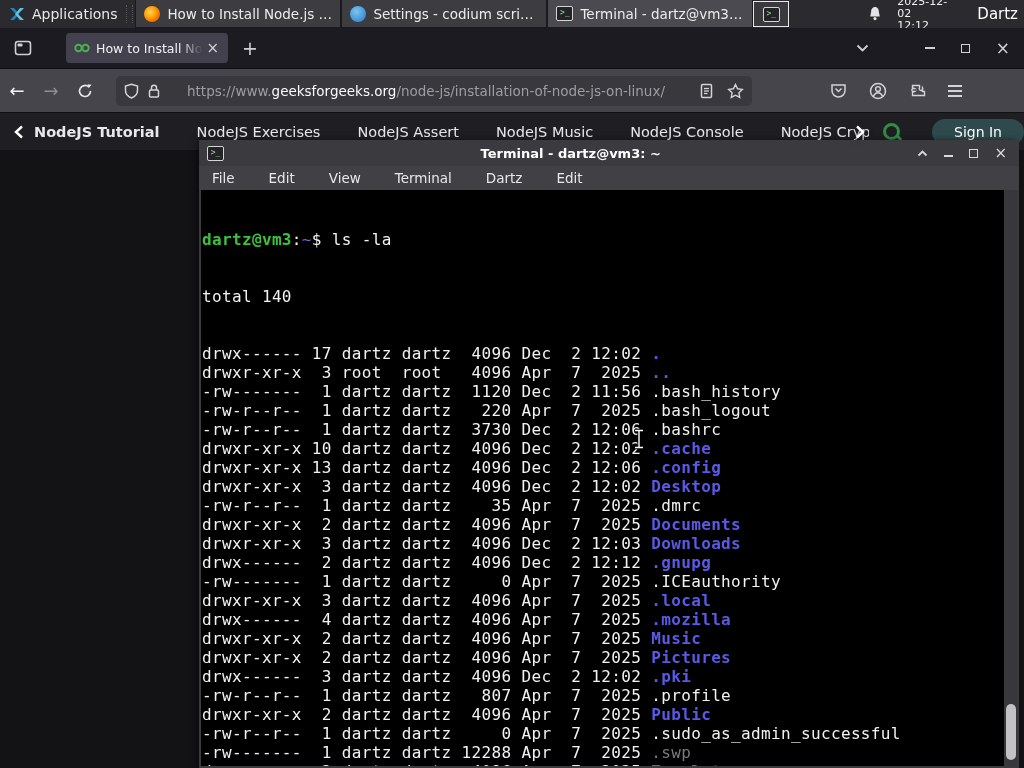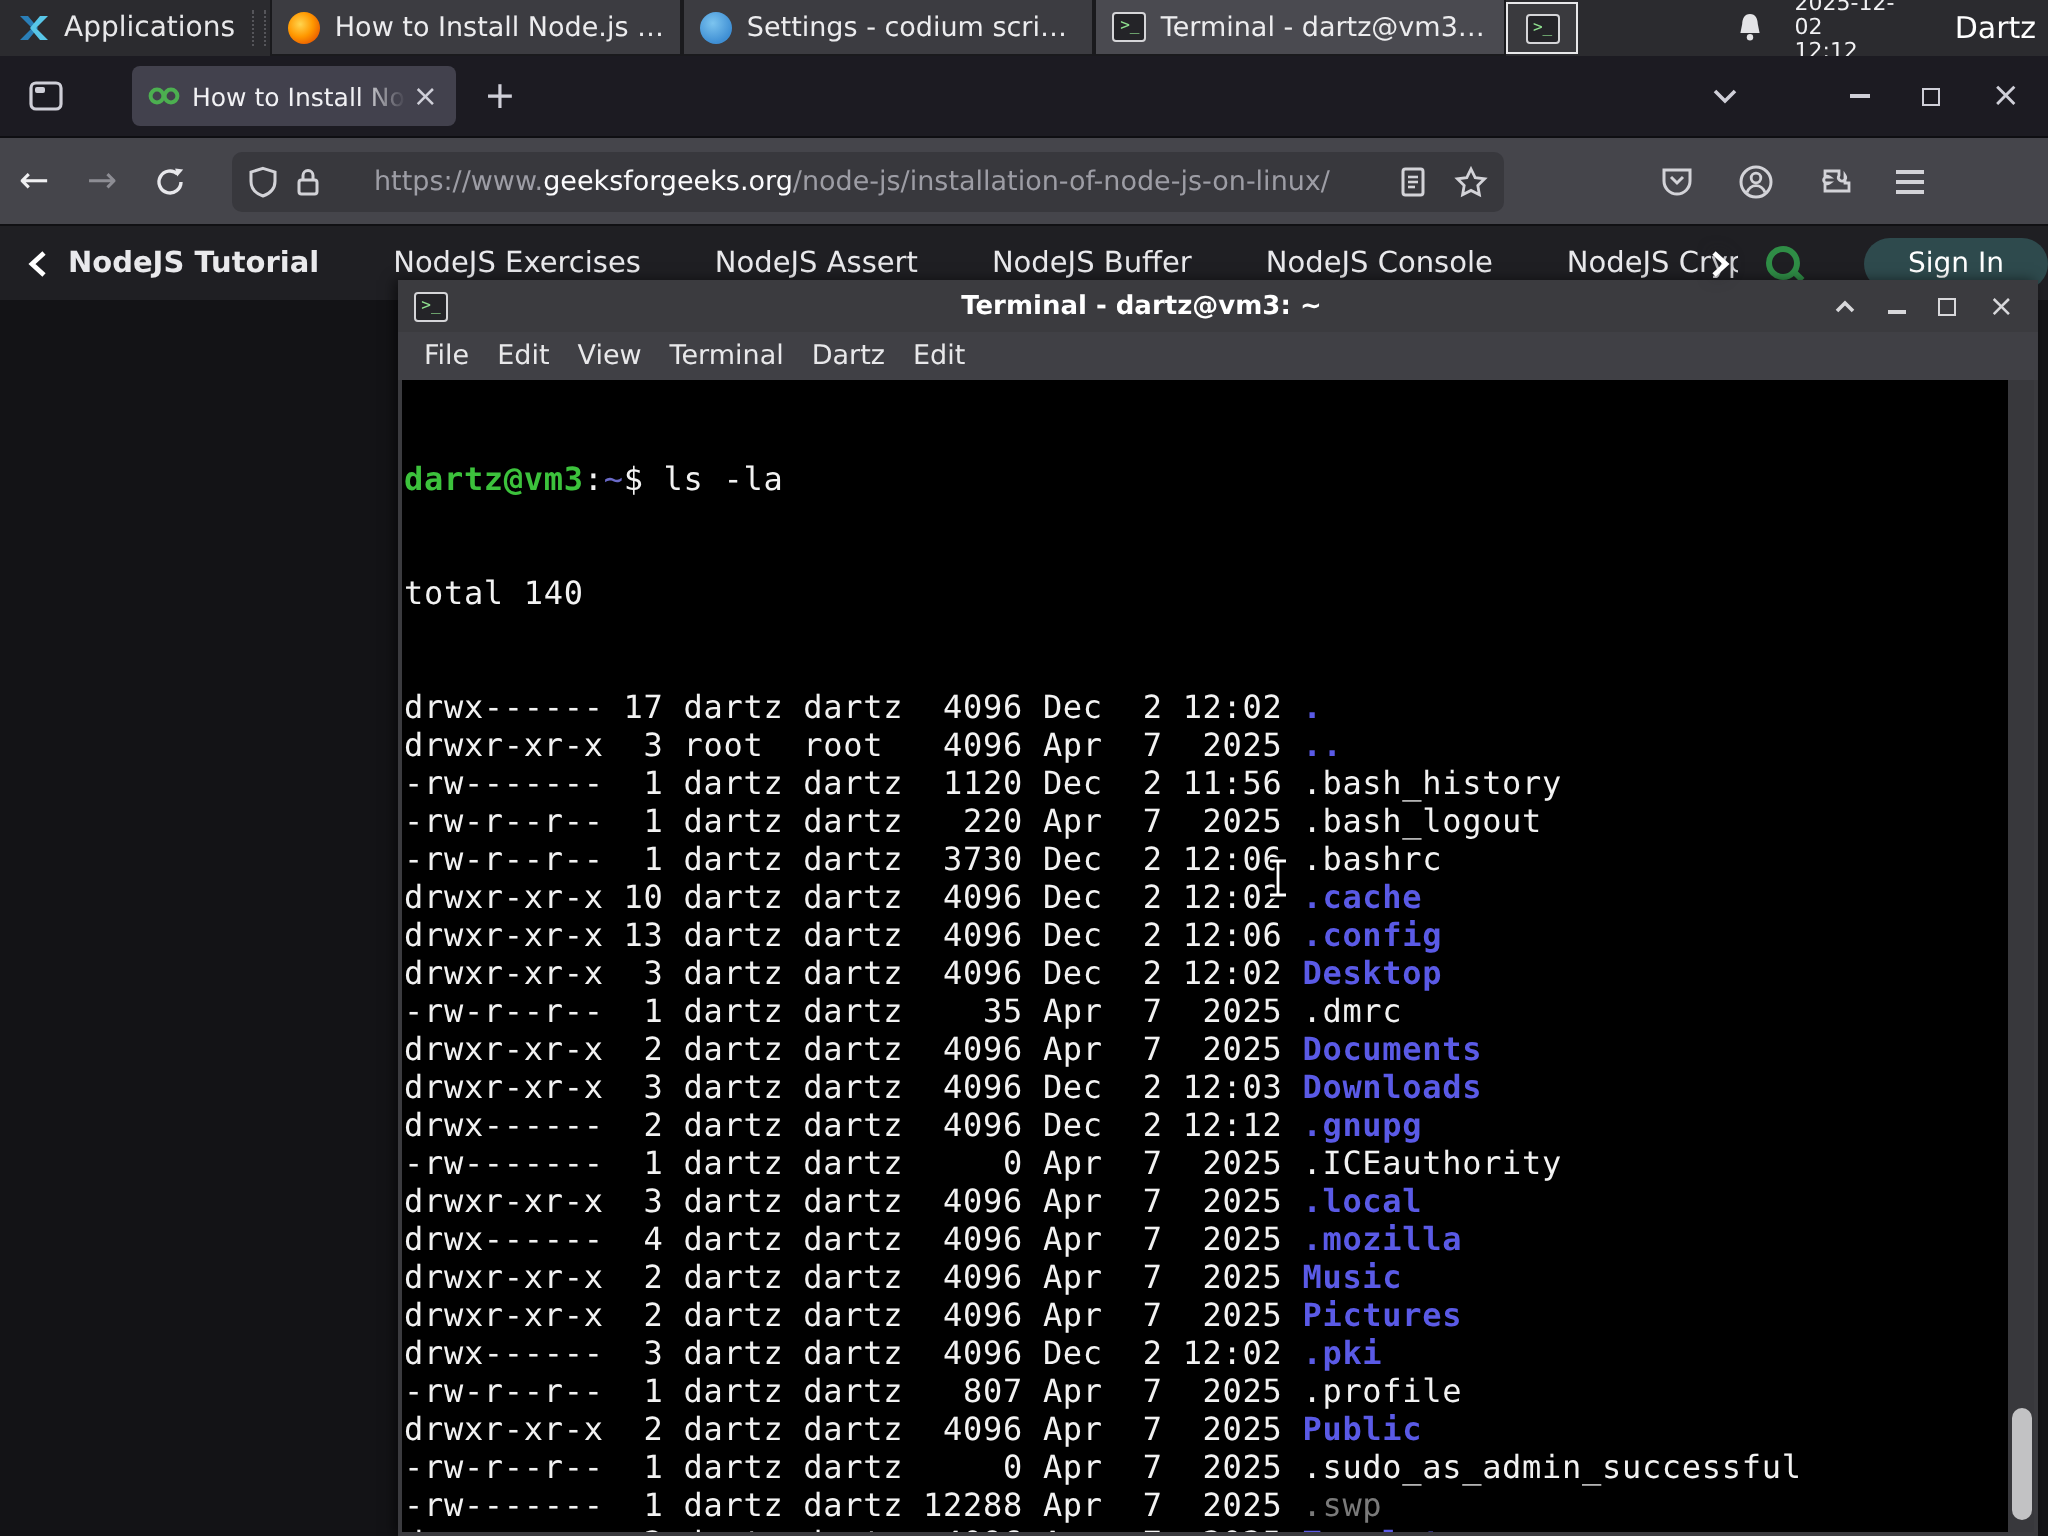--- a/index.html
+++ b/index.html
@@ -87,21 +87,21 @@
 
   
   .termwin { position:absolute; left:199px; top:140px; width:820px; height:628px;
     background:#3b3b3f; box-shadow:-2px 0 6px rgba(0,0,0,.5); display:flex; flex-direction:column; }
   .t-titlebar { height:26px; display:flex; align-items:center; padding:0 8px; color:#fff; }
   .t-title { flex:1; text-align:center; font-weight:bold; font-size:13px; }
   .t-ctl { display:flex; align-items:center; gap:16px; margin-right:4px; }
   .t-ctl .sq { width:9px; height:9px; border:1.6px solid #d8d8db; display:inline-block; }
   .t-ctl .mn { width:9px; border-bottom:2px solid #d8d8db; display:inline-block; height:1px; margin-top:6px;}
   .t-ctl .cl { color:#d8d8db; font-size:15px; line-height:1; }
-  .t-menubar { height:24px; display:flex; align-items:center; gap:14px; padding-left:13px;
+  .t-menubar { height:24px; display:flex; align-items:center; gap:34px; padding-left:13px;
     background:#404045; color:#e8e8ea; font-size:13.5px; }
   .t-body { flex:1; display:flex; background:#3b3b3f; padding:0 2px 2px 2px; min-height:0; }
   .t-screen { flex:1; background:#000; color:#f2f2f2; overflow:hidden;
     font-family:"DejaVu Sans Mono","Liberation Mono",monospace; font-size:16px;
     line-height:19px; letter-spacing:.35px; white-space:pre; padding:2px 0 0 1px; }
   .t-scrollbar { width:13px; background:#38383c; position:relative; }
   .t-thumb { position:absolute; left:1.5px; width:10px; height:56px; bottom:6px;
     background:#c2c2c4; border-radius:5px; }
   .g { color:#3cc23c; font-weight:bold; }
   .tilde { color:#6a6ac8; }
@@ -257,21 +257,21 @@
     <div class="site-nav">
       <span class="gnav-chevL">
         <svg class="icon" width="10" height="14" viewBox="0 0 10 14">
           <polyline points="8,1.5 2,7 8,12.5" fill="none" stroke="#fff" stroke-width="2.4"></polyline>
         </svg>
       </span>
       <div class="gnav-items">
           <span>NodeJS Tutorial</span>
           <span>NodeJS Exercises</span>
           <span>NodeJS Assert</span>
-          <span>NodeJS Buffer</span>
+          <span>NodeJS Music</span>
           <span>NodeJS Console</span>
           <span>NodeJS Crypto</span>
         </div>
       <span class="gnav-chevR">
         <svg class="icon" width="10" height="14" viewBox="0 0 10 14">
           <polyline points="2,1.5 8,7 2,12.5" fill="none" stroke="#fff" stroke-width="2.4"></polyline>
         </svg>
       </span>
       <span class="gsearch"></span>
       <span class="signin">Sign In</span>

